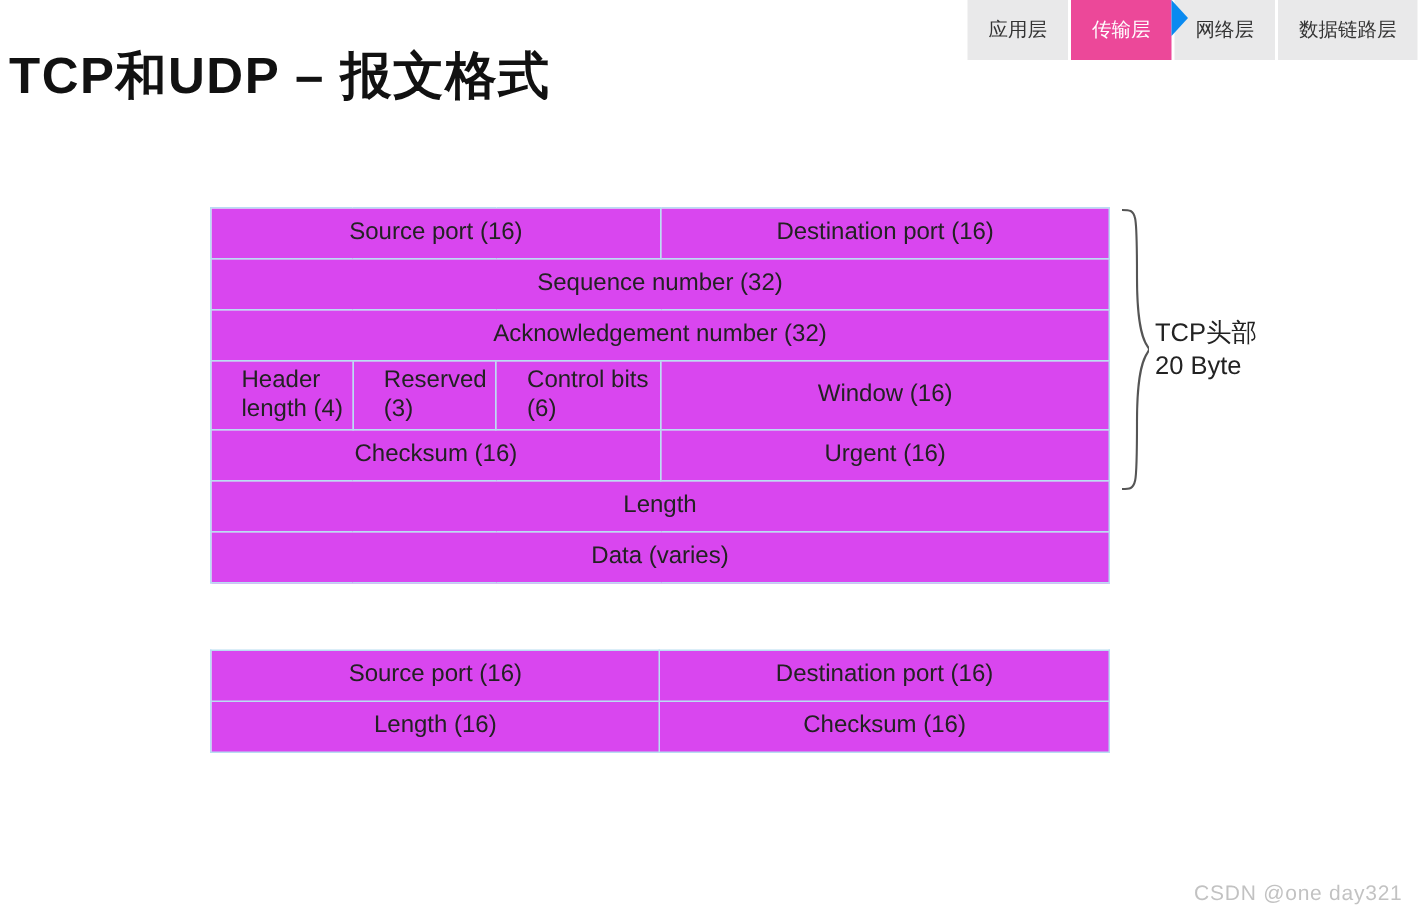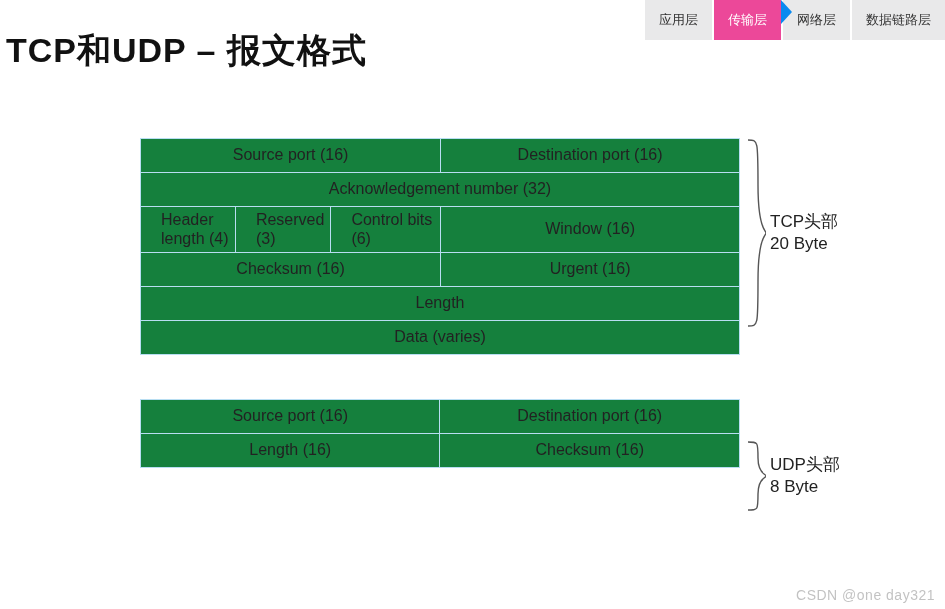--- a/index.html
+++ b/index.html
@@ -59,21 +59,21 @@
     width: 740px;
   }
   .header-table {
     border-collapse: collapse;
     width: 600px;
     font-size: 16px;
     color: #222;
   }
   .header-table td {
     border: 1px solid #b8def2;
-    background: #15803d;
+    background: #d946ef;
     text-align: center;
     vertical-align: middle;
     height: 34px;
     padding: 3px 6px;
     line-height: 1.15;
   }
   .header-table td.tall { height: 46px; }
   .header-table td.left { text-align: left; padding-left: 20px; }
   .brace-wrap {
     position: absolute;
@@ -122,20 +122,23 @@
         <col style="width:95px">
         <col style="width:110px">
         <col style="width:300px">
     </colgroup>
     <tbody>
         <tr>
       <td colspan="3">Source port (16)</td>
       <td>Destination port (16)</td>
     </tr>
     <tr>
+      <td colspan="4">Sequence number (32)</td>
+    </tr>
+    <tr>
       <td colspan="4">Acknowledgement number (32)</td>
     </tr>
     <tr>
       <td class="tall left">Header length (4)</td>
       <td class="tall left">Reserved (3)</td>
       <td class="tall left">Control bits (6)</td>
       <td class="tall">Window (16)</td>
     </tr>
     <tr>
       <td colspan="3">Checksum (16)</td>
@@ -172,27 +175,16 @@
       <td>Source port (16)</td>
       <td>Destination port (16)</td>
     </tr>
     <tr>
       <td>Length (16)</td>
       <td>Checksum (16)</td>
     </tr>
   </tbody>
     </table>
 
-  <div class="brace-wrap" style="top:302px; left:604px; height:72px;">
-    <span class="brace">
-      <svg width="22" height="72" viewBox="0 0 22 72">
-        <path d="M4 2 C14 2 14 2 14 18 C14 34 22 34 22 36 C22 38 14 38 14 54 C14 70 14 70 4 70" fill="none" stroke="#555" stroke-width="1.4"></path>
-      </svg>
-    </span>
-    <div class="brace-label">
-      <div>UDP头部</div>
-      <div>8 Byte</div>
-    </div>
-  </div>
 
 </div>
 
 <div class="watermark">CSDN @one day321</div>
 
 </body></html>

